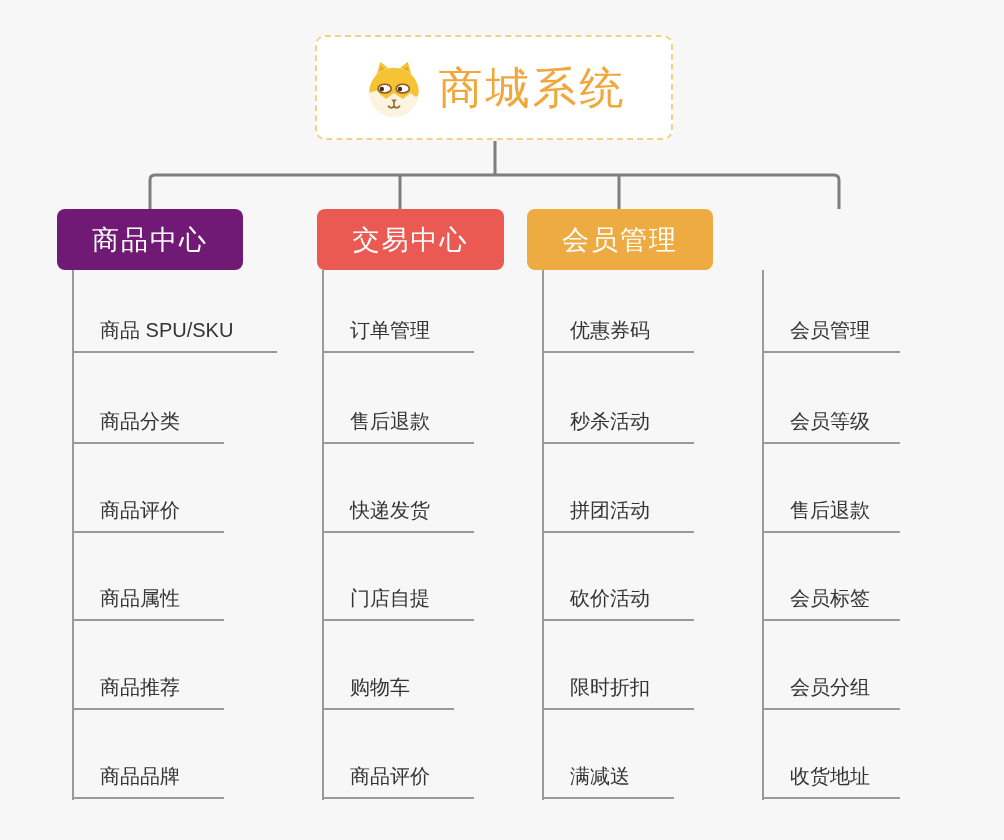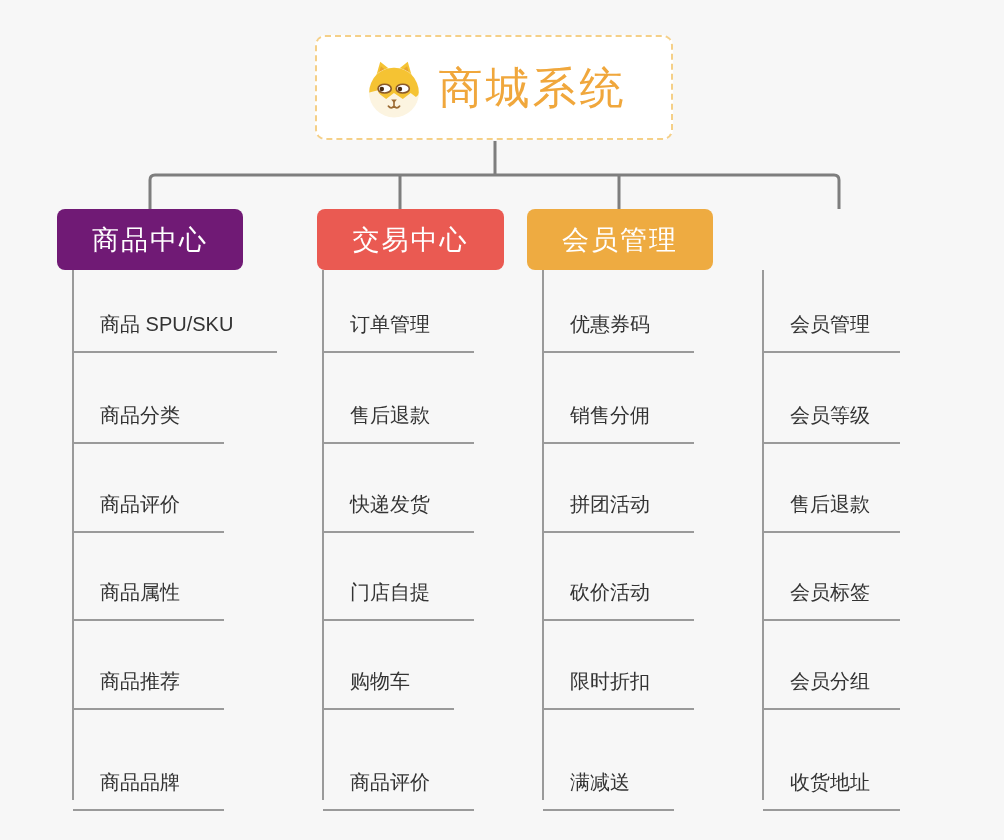--- a/index.html
+++ b/index.html
@@ -26,24 +26,24 @@
   }
   .c0{left:57px;width:186px;background:#4b92e3;}
   .c1{left:317px;width:187px;background:#ea5a52;}
   .c2{left:527px;width:186px;background:#eeab41;}
   .c3{left:747px;width:185px;background:#72c13f;}
 
   .col{position:absolute;top:270px;}
   .col0{left:73px;}.col1{left:323px;}.col2{left:543px;}.col3{left:763px;}
   .leaf{
     position:absolute;left:0;height:40px;box-sizing:border-box;white-space:nowrap;
-    display:flex;align-items:flex-end;padding:0 44px 13px 27px;
+    display:flex;align-items:flex-end;padding:0 44px 7px 27px;
     border-bottom:2px solid #9a9a9a;font-size:20px;color:#333333;cursor:pointer;
   }
-  .r0{top:43px}.r1{top:134px}.r2{top:223px}.r3{top:311px}.r4{top:400px}.r5{top:501px}
+  .r0{top:43px}.r1{top:134px}.r2{top:223px}.r3{top:311px}.r4{top:400px}.r5{top:489px}
 </style>
 </head>
 <body>
 
 <div class="stage">
 
   <svg class="wires" xmlns="http://www.w3.org/2000/svg" viewBox="0 0 1004 840">
     <path class="wire-main" d="M495 141 L495 175
       M150 209 L150 180 Q150 175 155 175 L834 175 Q839 175 839 180 L839 209
       M400 175 L400 209
@@ -89,21 +89,21 @@
     <div class="leaf r0">订单管理</div>
     <div class="leaf r1">售后退款</div>
     <div class="leaf r2">快递发货</div>
     <div class="leaf r3">门店自提</div>
     <div class="leaf r4">购物车</div>
     <div class="leaf r5">商品评价</div>
   </div>
 
   <div class="col col2">
     <div class="leaf r0">优惠券码</div>
-    <div class="leaf r1">销售分佣</div>
+    <div class="leaf r1">秒杀活动</div>
     <div class="leaf r2">拼团活动</div>
     <div class="leaf r3">砍价活动</div>
     <div class="leaf r4">限时折扣</div>
     <div class="leaf r5">满减送</div>
   </div>
 
   <div class="col col3">
     <div class="leaf r0">会员管理</div>
     <div class="leaf r1">会员等级</div>
     <div class="leaf r2">售后退款</div>

